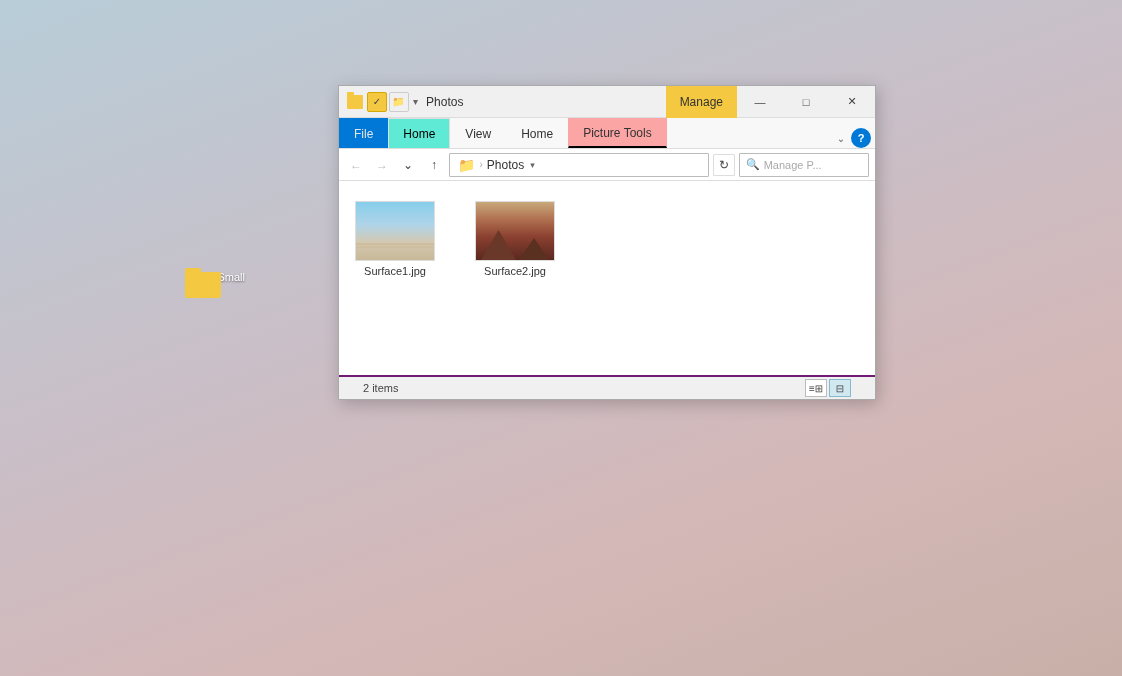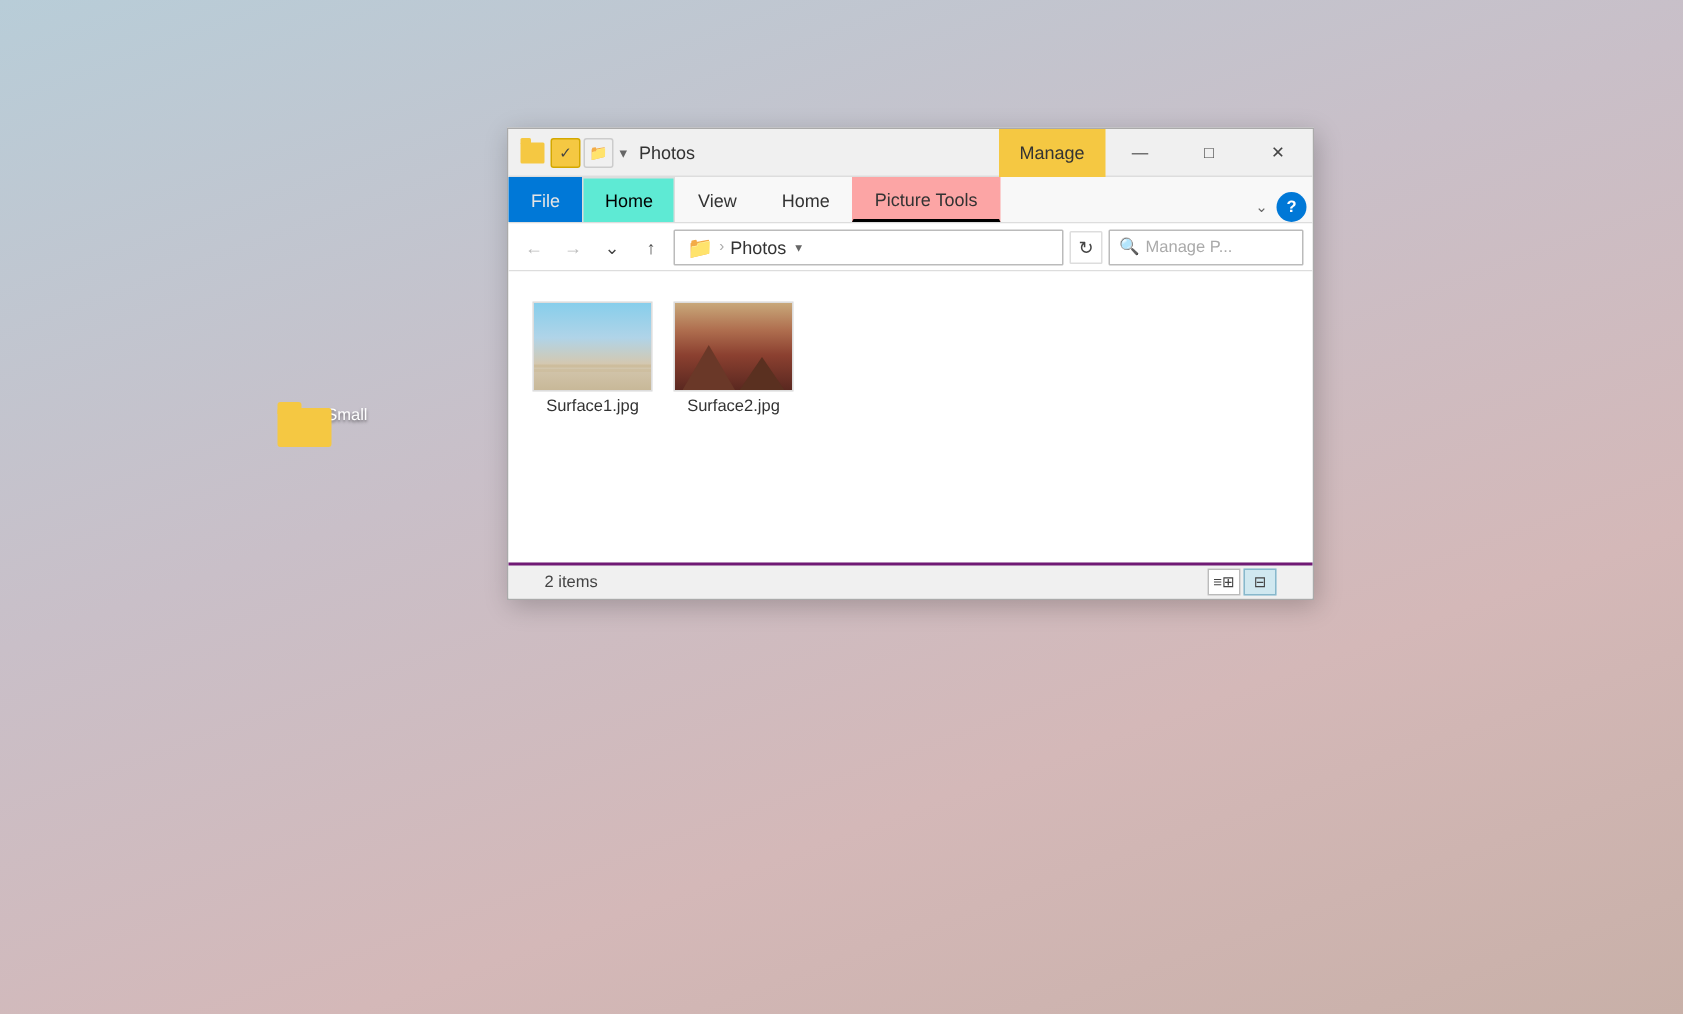--- a/index.html
+++ b/index.html
@@ -352,21 +352,21 @@
     
     .content-area {
       flex: 1;
       background: #fff;
       overflow: auto;
       padding: 16px;
     }
 
     .files-grid {
       display: flex;
-      gap: 14px;
+      gap: 40px;
       flex-wrap: wrap;
     }
 
     .file-item {
       display: flex;
       flex-direction: column;
       align-items: center;
       width: 80px;
       cursor: pointer;
       padding: 4px;

